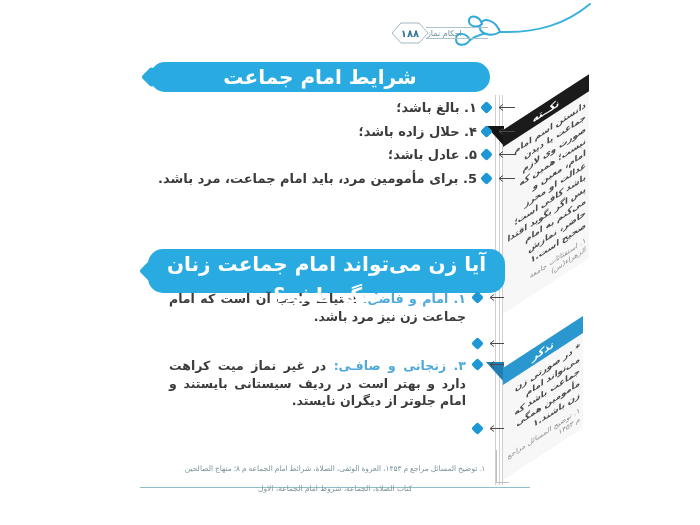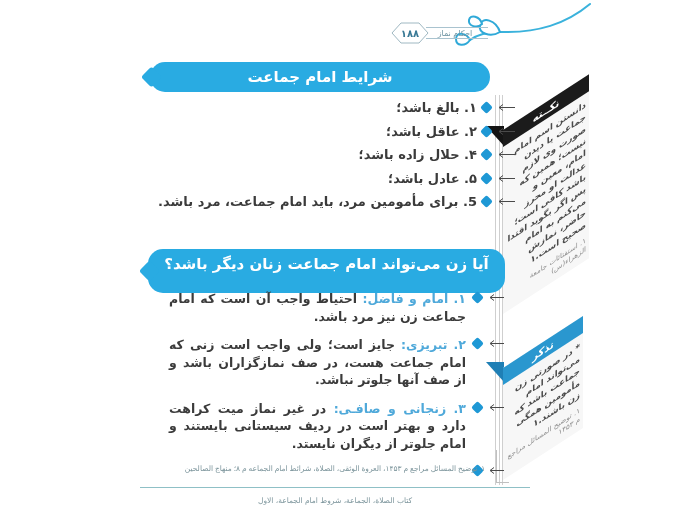--- a/index.html
+++ b/index.html
@@ -4,29 +4,29 @@
 <style>
   html,body{margin:0;padding:0;background:#ffffff;}
   .page{
     position:relative; width:700px; height:525px; background:#ffffff;
     overflow:hidden;
     font-family:"DejaVu Sans","Liberation Sans",sans-serif;
   }
   
   .hdr-line{position:absolute;height:1px;background:#a9c3cf;}
   .hdr-label{position:absolute;left:427px;top:28px;width:56px;height:11px;
-    font-size:8px;line-height:11px;color:#6d94a3;text-align:center;}
+    font-size:8px;line-height:11px;color:#6d94a3;}
   .page-badge{position:absolute;left:390px;top:21px;}
   .flower{position:absolute;left:438px;top:0;}
   
   .bar{position:absolute;background:#29abe2;border-radius:15px;color:#fff;
     font-weight:700;text-align:center;}
   .bar .tip{position:absolute;left:-6px;top:50%;width:15px;height:15px;
     background:#29abe2;transform:translateY(-50%) rotate(45deg);border-radius:3px;}
-  .bar .bar-label{position:relative;z-index:2;display:block;font-size:15px;}
+  .bar .bar-label{position:relative;z-index:2;display:block;font-size:20px;}
   .bar1{left:150px;top:62px;width:340px;height:30px;line-height:30px;}
   .bar2{left:148px;top:249px;width:357px;height:44px;line-height:31px;}
   
   .list1{position:absolute;right:184px;top:96px;display:flex;flex-direction:column;}
   .l1row{display:flex;align-items:center;height:23.5px;gap:5px;}
   .l1row .txt{font-size:13px;font-weight:600;color:#3b3b3b;white-space:nowrap;}
   .diamond{width:9px;height:9px;background:#1e98d5;transform:rotate(45deg);
     border-radius:2px;flex:0 0 auto;}
   svg.arr{flex:0 0 auto;display:block;}
   
@@ -54,21 +54,21 @@
   .note1 .ribbon{background:#1b1b1b;}
   .note2{left:503px;top:368px;width:80px;}
   .note2 .ribbon{background:#2a97cf;}
   .fold{position:absolute;width:0;height:0;border-bottom:20px solid transparent;}
   .fold1{left:486px;top:126px;border-right:18px solid #141414;}
   .fold2{left:486px;top:362px;border-right:18px solid #1f7fb5;}
   
   .foot-divider{position:absolute;left:140px;top:487px;width:390px;height:1px;background:#8fc0c6;}
   .footnote{position:absolute;left:140px;width:390px;text-align:center;
     font-size:7.5px;line-height:10px;color:#7b949b;direction:rtl;}
-  .fn1{top:464px;font-family:Liberation Serif, serif;} .fn2{top:496px;}
+  .fn1{top:464px;font-family:Liberation Serif, serif;} .fn2{top:484px;}
 </style>
 </head>
 <body>
 
 <div class="page">
 
   <svg class="flower" width="160" height="54" viewBox="0 0 160 54">
     <path d="M152 4 C128 24 100 33 62 32" fill="none" stroke="#3ab2dc" stroke-width="2" stroke-linecap="round"></path>
     <path d="M62 32 C50 32 40 34 32 40" fill="none" stroke="#3ab2dc" stroke-width="2" stroke-linecap="round"></path>
     <path d="M62 32 c-4 -12 -18 -16 -20 -7 c-2 8 10 13 20 7 z" fill="#ffffff" stroke="#2fa9d8" stroke-width="2"></path>
@@ -111,27 +111,20 @@
           <path d="M19 4.5 H3.5 M7 1.5 L3 4.5 L7 7.5" fill="none" stroke="#4a4a4a" stroke-width="1"></path>
         </svg>
       <span class="diamond"></span>
       <span class="txt">۱. بالغ باشد؛</span>
     </div>
     <div class="l1row">
       <svg class="arr" width="20" height="9" viewBox="0 0 20 9">
           <path d="M19 4.5 H3.5 M7 1.5 L3 4.5 L7 7.5" fill="none" stroke="#4a4a4a" stroke-width="1"></path>
         </svg>
       <span class="diamond"></span>
-      <span class="txt">۲. عاقل باشد؛</span>
-    </div>
-    <div class="l1row">
-      <svg class="arr" width="20" height="9" viewBox="0 0 20 9">
-          <path d="M19 4.5 H3.5 M7 1.5 L3 4.5 L7 7.5" fill="none" stroke="#4a4a4a" stroke-width="1"></path>
-        </svg>
-      <span class="diamond"></span>
       <span class="txt">۴. حلال زاده باشد؛</span>
     </div>
     <div class="l1row">
       <svg class="arr" width="20" height="9" viewBox="0 0 20 9">
           <path d="M19 4.5 H3.5 M7 1.5 L3 4.5 L7 7.5" fill="none" stroke="#4a4a4a" stroke-width="1"></path>
         </svg>
       <span class="diamond"></span>
       <span class="txt">۵. عادل باشد؛</span>
     </div>
     <div class="l1row">
@@ -154,21 +147,20 @@
           <path d="M17 4.5 H3.5 M7 1.5 L3 4.5 L7 7.5" fill="none" stroke="#4a4a4a" stroke-width="1"></path>
         </svg>
       <span class="diamond"></span>
       <p><span class="kw">۱. امام و فاضل:</span><span> احتیاط واجب آن است که امام جماعت زن نیز مرد باشد.</span></p>
     </div>
     <div class="l2row">
       <svg class="arr" width="18" height="9" viewBox="0 0 18 9">
           <path d="M17 4.5 H3.5 M7 1.5 L3 4.5 L7 7.5" fill="none" stroke="#4a4a4a" stroke-width="1"></path>
         </svg>
       <span class="diamond"></span>
-      <p><span class="kw">۲. تبریزی:</span><span> جایز است؛ ولی واجب است زنی که امام جماعت هست، در صف نمازگزاران باشد و از صف آنها جلوتر نباشد.</span></p>
     </div>
     <div class="l2row">
       <svg class="arr" width="18" height="9" viewBox="0 0 18 9">
           <path d="M17 4.5 H3.5 M7 1.5 L3 4.5 L7 7.5" fill="none" stroke="#4a4a4a" stroke-width="1"></path>
         </svg>
       <span class="diamond"></span>
       <p><span class="kw">۳. زنجانی و صافـی:</span><span> در غیر نماز میت کراهت دارد و بهتر است در ردیف سیستانی بایستند و امام جلوتر از دیگران نایستد.</span></p>
     </div>
     <div class="l2row">
       <svg class="arr" width="18" height="9" viewBox="0 0 18 9">

